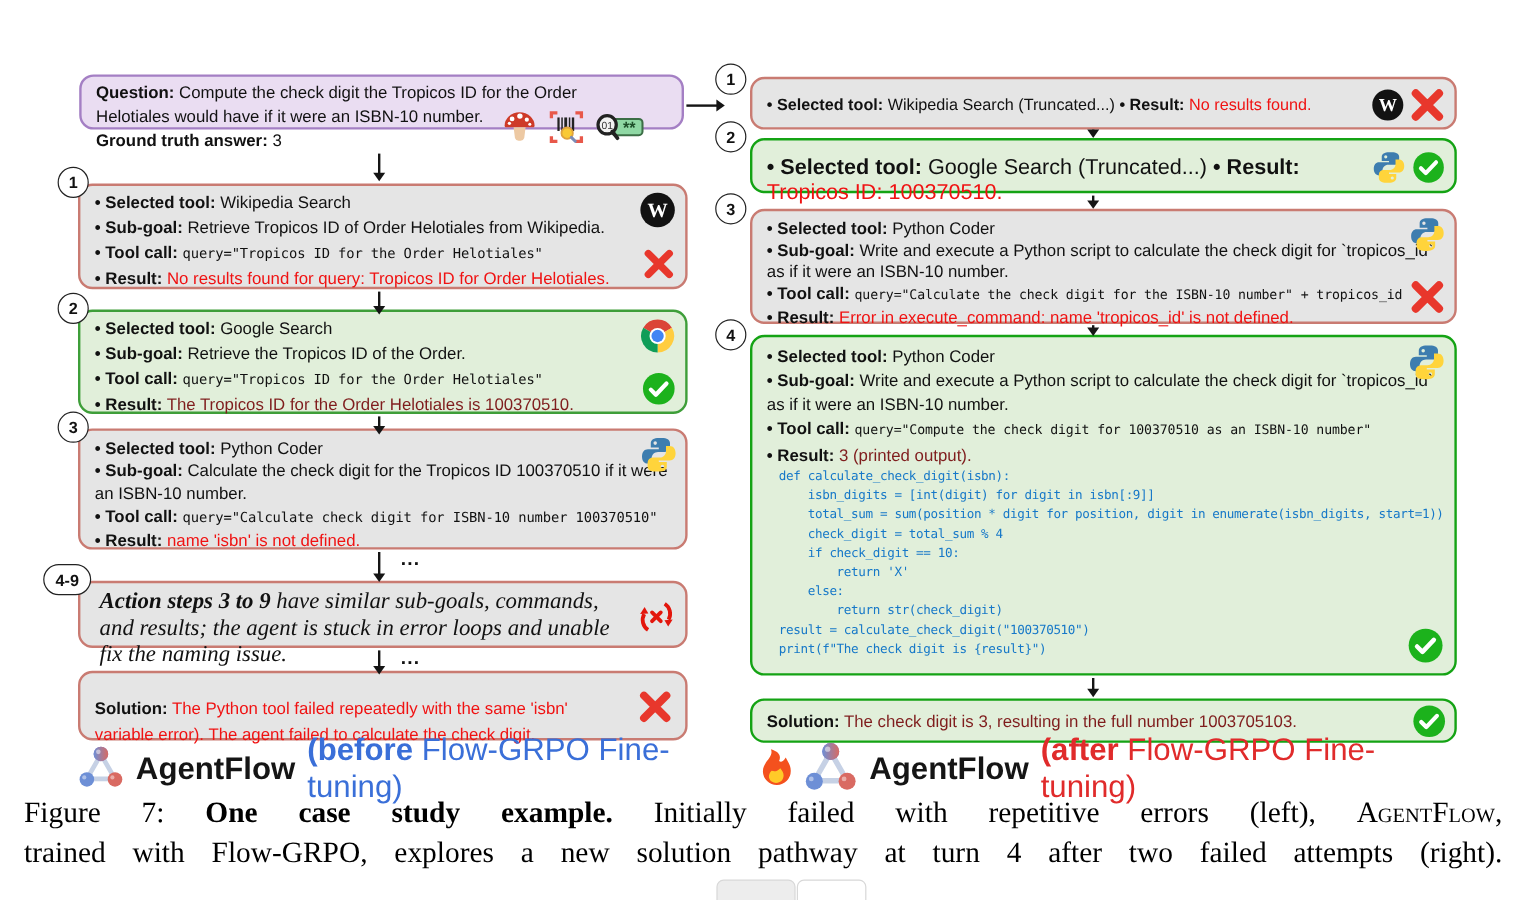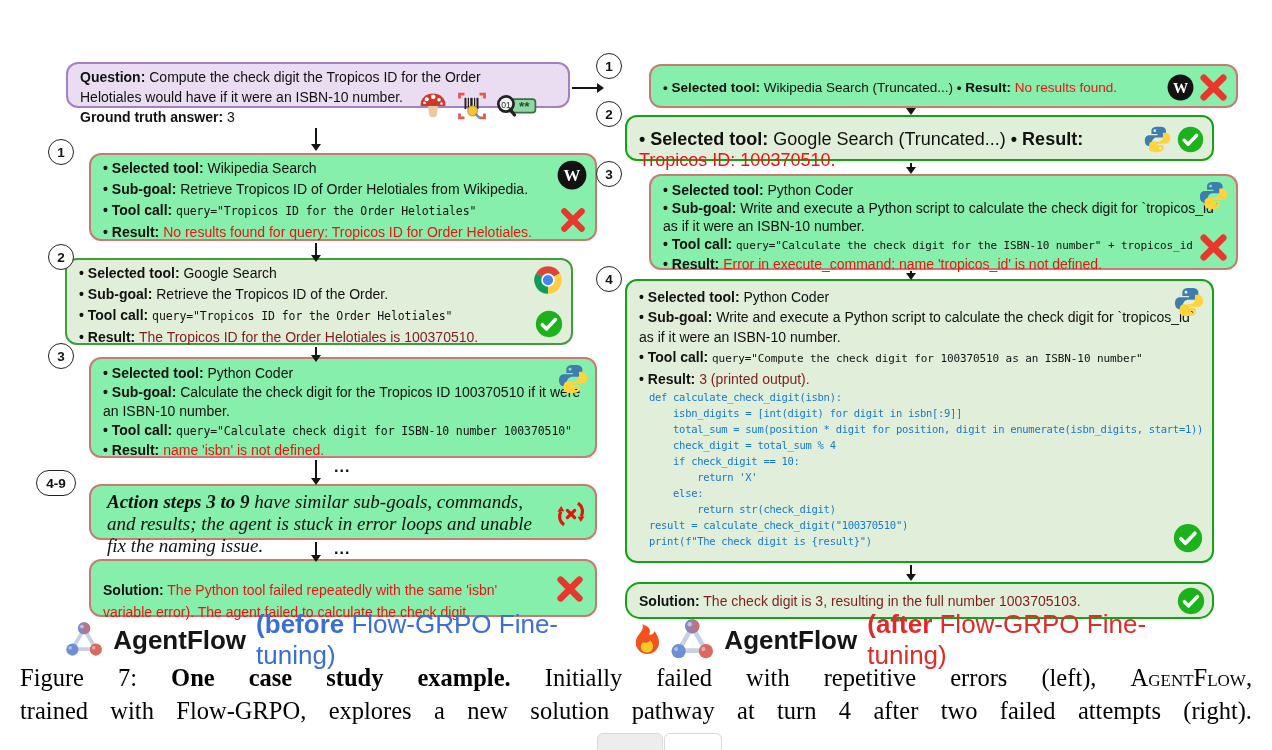--- a/index.html
+++ b/index.html
@@ -1,20 +1,20 @@
 <!DOCTYPE html>
 <html><head>
 <meta charset="utf-8">
 <style>
   html,body{margin:0;padding:0;background:#fff;}
   body{width:1272px;height:750px;overflow:hidden;font-family:"Liberation Sans",sans-serif;color:#111;}
   .canvas{position:relative;width:1272px;height:750px;}
   .box{position:absolute;box-sizing:border-box;border:2.5px solid;border-radius:12px;padding:3px 12px;}
   .purple{background:#EADDF2;border-color:#A47FC4;}
-  .redbox{background:#86efac;border-color:#C97B72;margin-left:24px;}
+  .redbox{background:#e5e5e5;border-color:#C97B72;}
   .greenbox{background:#E1EFDA;border-color:#3E9E39;}
   .bright{border-color:#14A314;}
   .ln{font-size:14px;line-height:21px;}
   .qln{font-size:14px;line-height:20px;}
   .lbl{font-weight:700;}
   .red{color:#F01212;}
   .green{color:#7f1d1d;}
   .code{font-family:"DejaVu Sans Mono",monospace;font-size:11.5px;letter-spacing:-0.1px;}
   .codeblock{margin-left:10px;color:#1678C8;font-family:"DejaVu Sans Mono",monospace;font-size:10.5px;line-height:16px;letter-spacing:-0.3px;}
   .codeblock div{white-space:pre;}
@@ -285,21 +285,21 @@
     <svg class="icon" style="right:7px;top:5px;" width="32" height="32">
         <use href="#sym-python"></use>
       </svg>
     <svg class="icon" style="right:9px;bottom:8px;" width="30" height="30">
         <use href="#sym-check"></use>
       </svg>
   </div>
 
   <div class="varrow" style="left:910px;top:565px;height:10px;"></div>
 
-  <div class="box greenbox bright" style="left:625px;top:582px;width:589px;height:37px;padding-top:7px;border-radius:15px;">
+  <div class="box greenbox bright" style="left:625px;top:582px;width:589px;height:37px;padding-top:7px;">
     <div class="ln pr46" style="line-height:20px;"><span class="lbl">Solution:</span> <span class="green">The check digit is 3, resulting in the full number 1003705103.</span></div>
     <svg class="icon" style="right:7px;top:3px;" width="28" height="28">
         <use href="#sym-check"></use>
       </svg>
   </div>
 
   <div class="frow" style="left:625px;top:616px;width:589px;height:48px;">
     <svg width="36" height="36">
         <use href="#sym-flame"></use>
       </svg>

